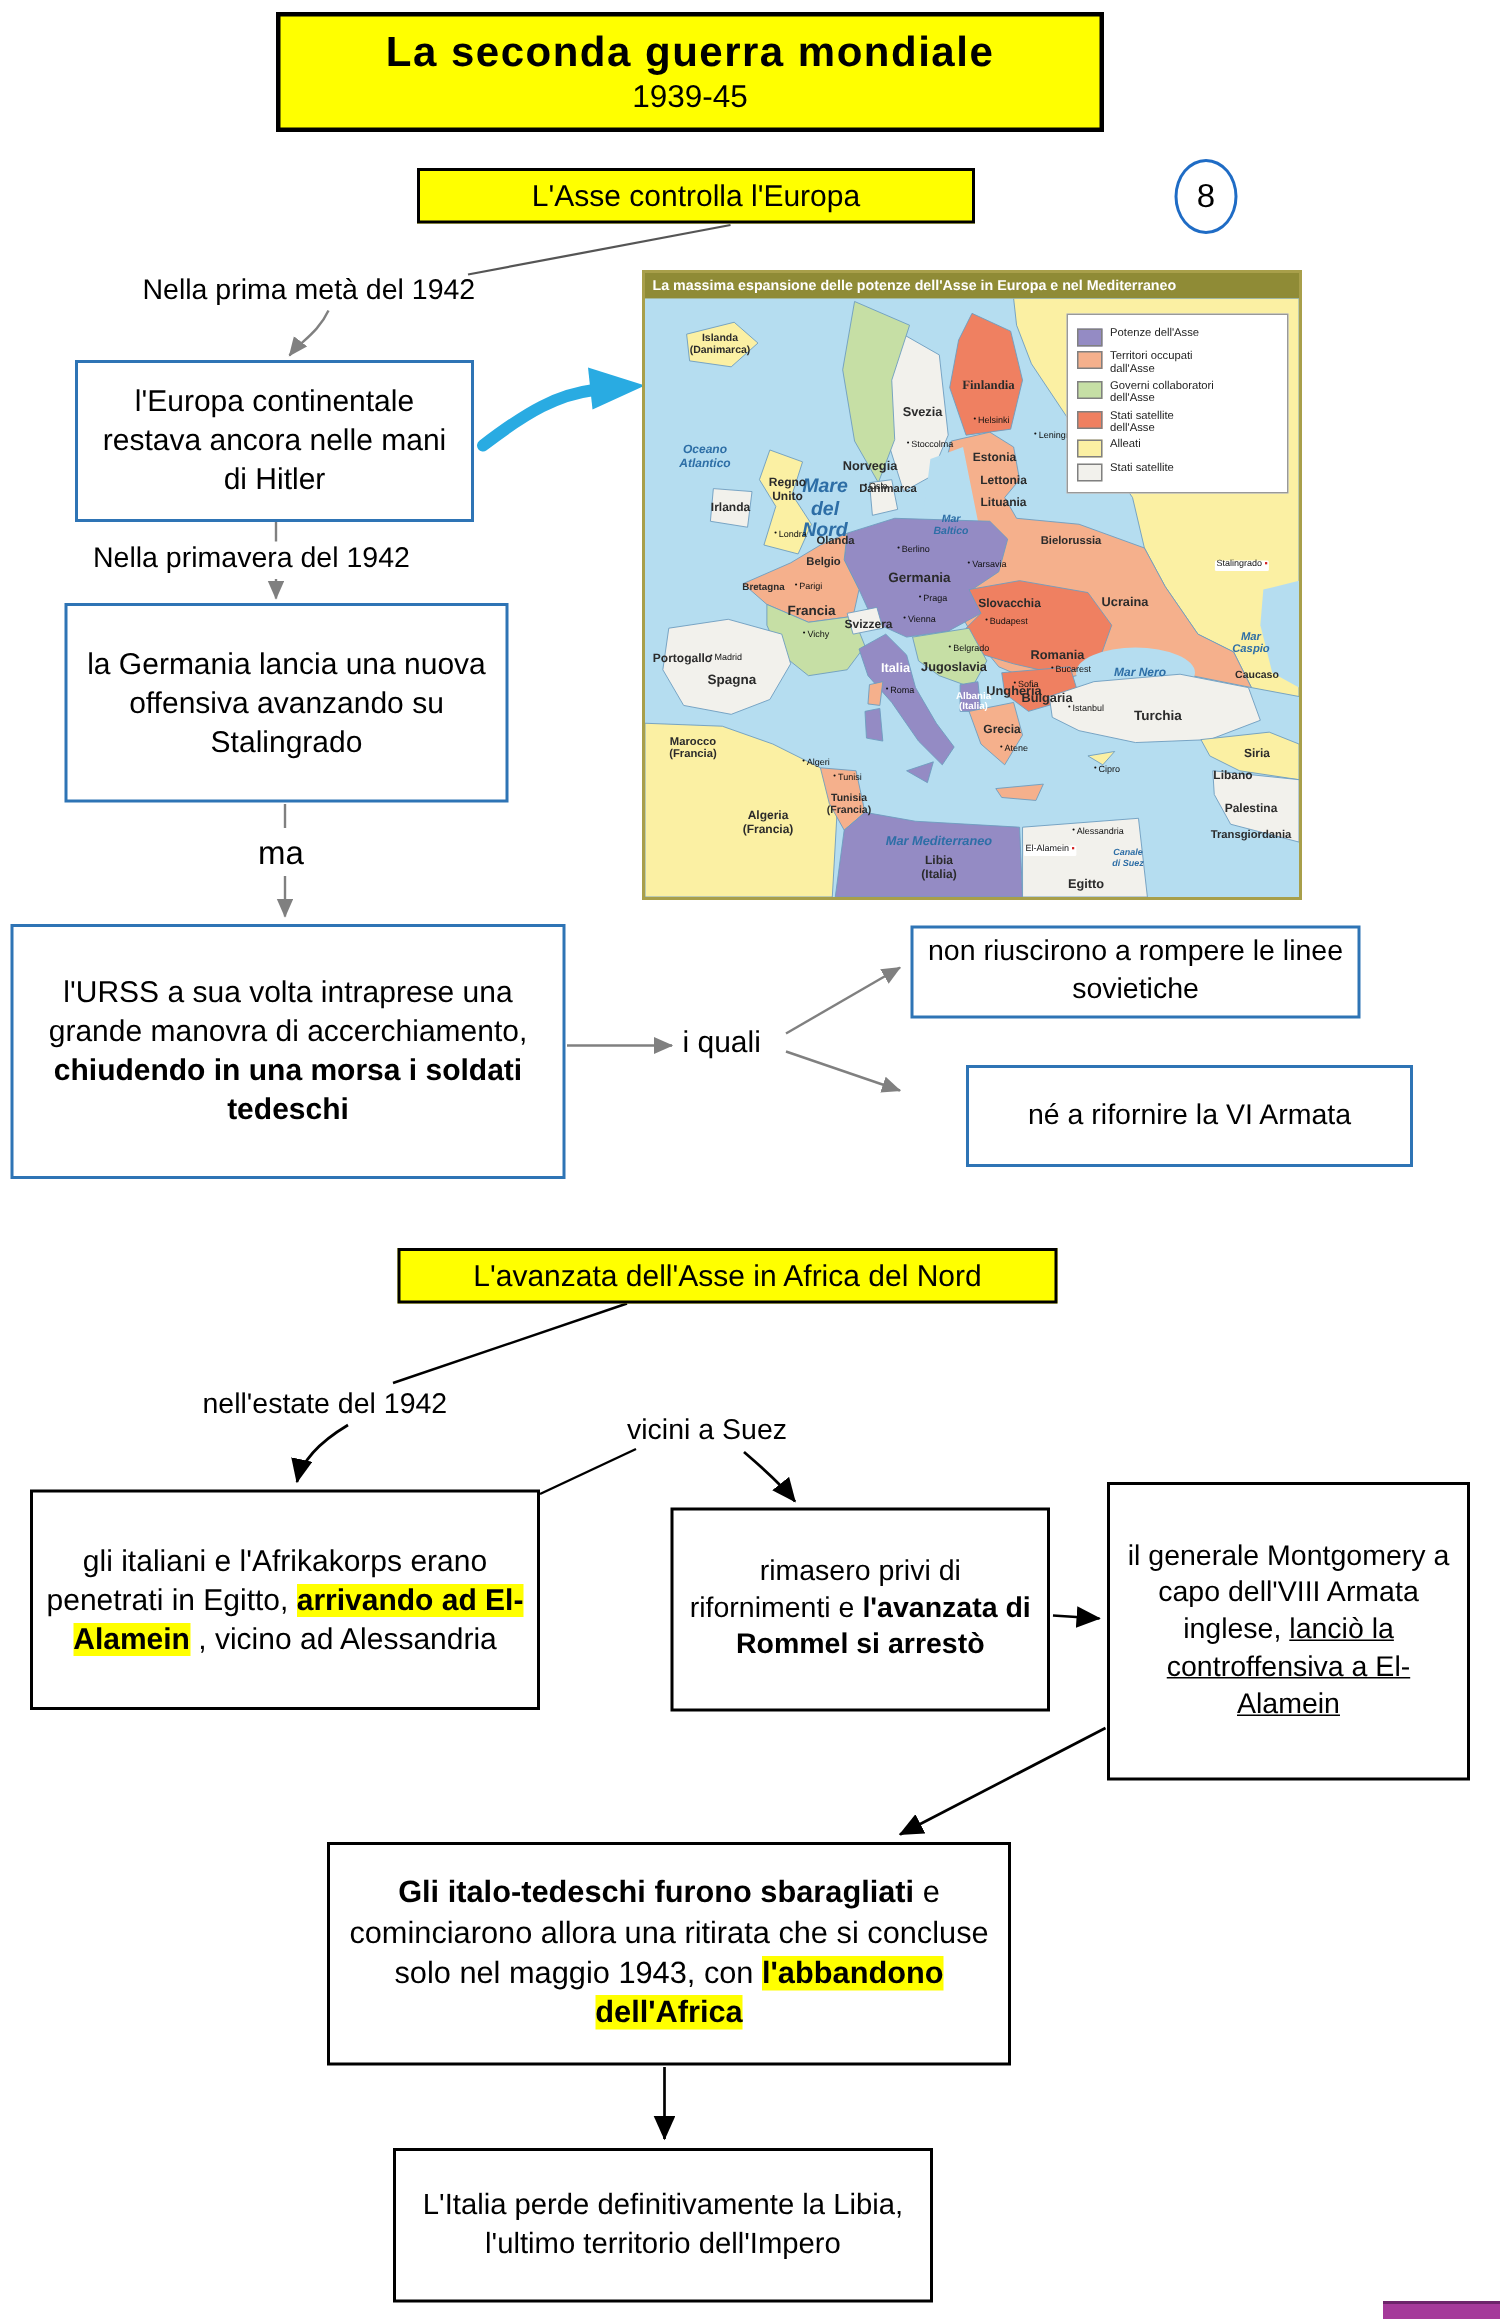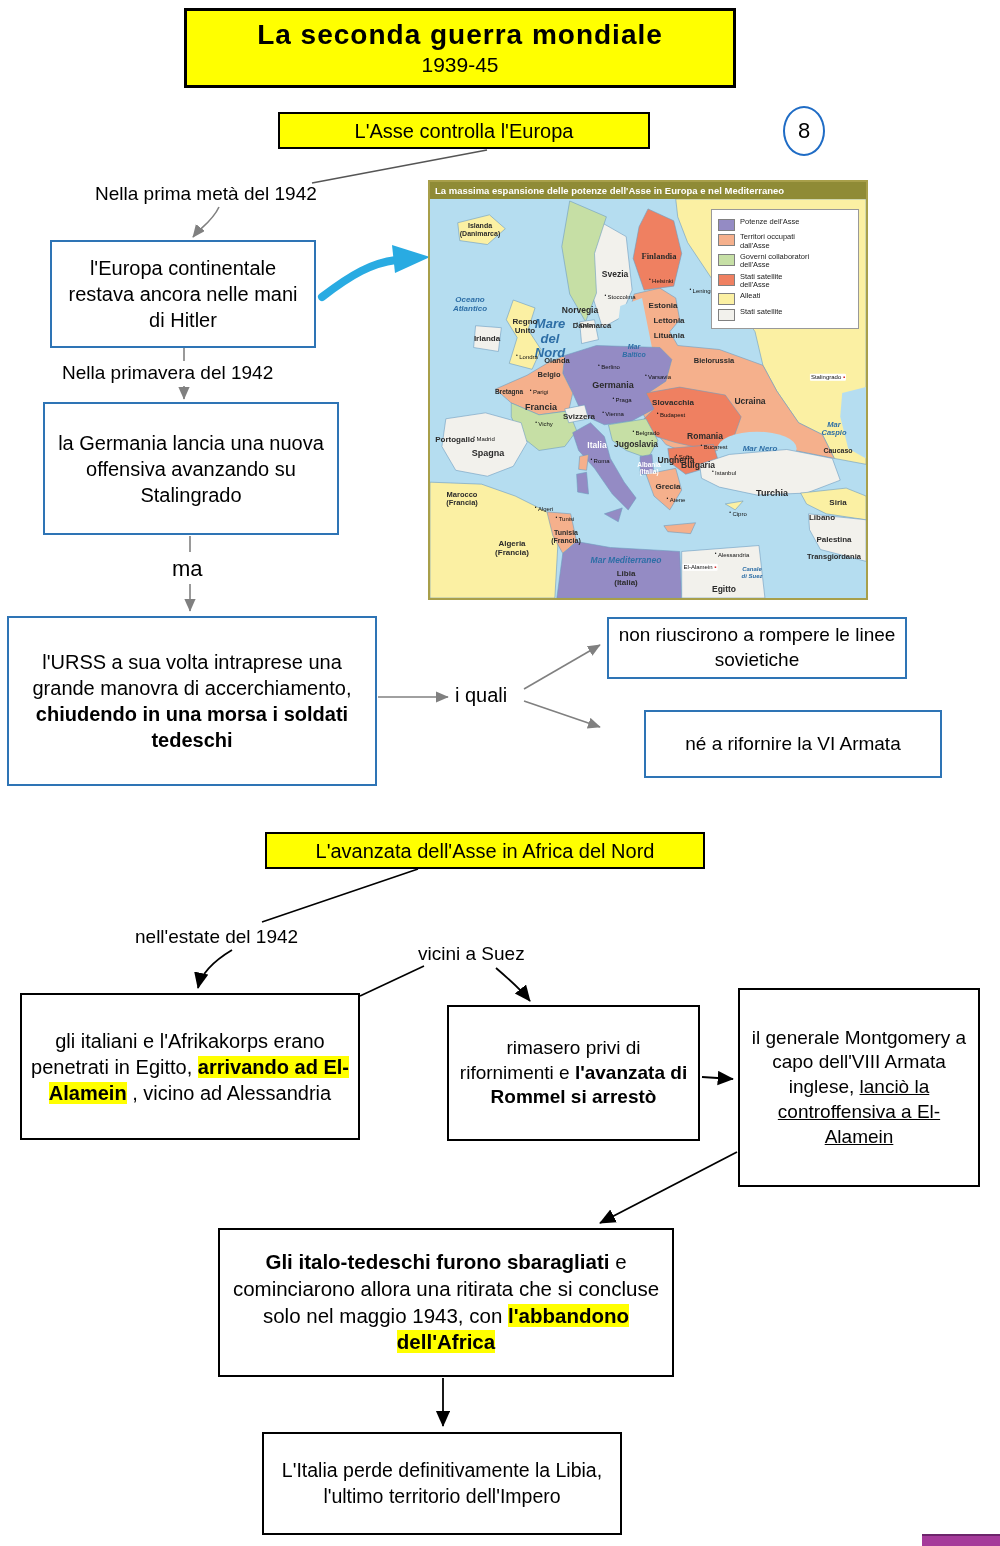--- a/index.html
+++ b/index.html
@@ -261,21 +261,21 @@
           <span class="ml" style="left: 149px; top: 218px; font-size: 8px;">Svizzera</span>
           <span class="ml white" style="left: 167px; top: 247px; font-size: 8.5px;">Italia</span>
           <span class="ml city" style="left: 170px; top: 262px; font-size: 6px;">Roma</span>
           <span class="ml white" style="left: 219px; top: 269px; font-size: 6.5px;">Albania
 (Italia)</span>
           <span class="ml" style="left: 238px; top: 288px; font-size: 8px;">Grecia</span>
           <span class="ml city" style="left: 246px; top: 301px; font-size: 6px;">Atene</span>
           <span class="ml" style="left: 25px; top: 241px; font-size: 8px;">Portogallo</span>
           <span class="ml city" style="left: 54px; top: 240px; font-size: 6px;">Madrid</span>
           <span class="ml" style="left: 58px; top: 254px; font-size: 9px;">Spagna</span>
-          <span class="ml" style="left: 342px; top: 278px; font-size: 9px; margin-top: 16px;">Turchia</span>
+          <span class="ml" style="left: 342px; top: 278px; font-size: 9px;">Turchia</span>
           <span class="ml" style="left: 408px; top: 252px; font-size: 7px;">Caucaso</span>
           <span class="ml" style="left: 408px; top: 304px; font-size: 8px;">Siria</span>
           <span class="ml" style="left: 392px; top: 319px; font-size: 8px;">Libano</span>
           <span class="ml city" style="left: 308px; top: 315px; font-size: 6px;">Cipro</span>
           <span class="ml" style="left: 404px; top: 341px; font-size: 8px;">Palestina</span>
           <span class="ml" style="left: 404px; top: 358px; font-size: 7.5px;">Transgiordania</span>
           <span class="ml" style="left: 32px; top: 300px; font-size: 7.5px;">Marocco
 (Francia)</span>
           <span class="ml city" style="left: 114px; top: 310px; font-size: 6px;">Algeri</span>
           <span class="ml" style="left: 82px; top: 350px; font-size: 8px;">Algeria

